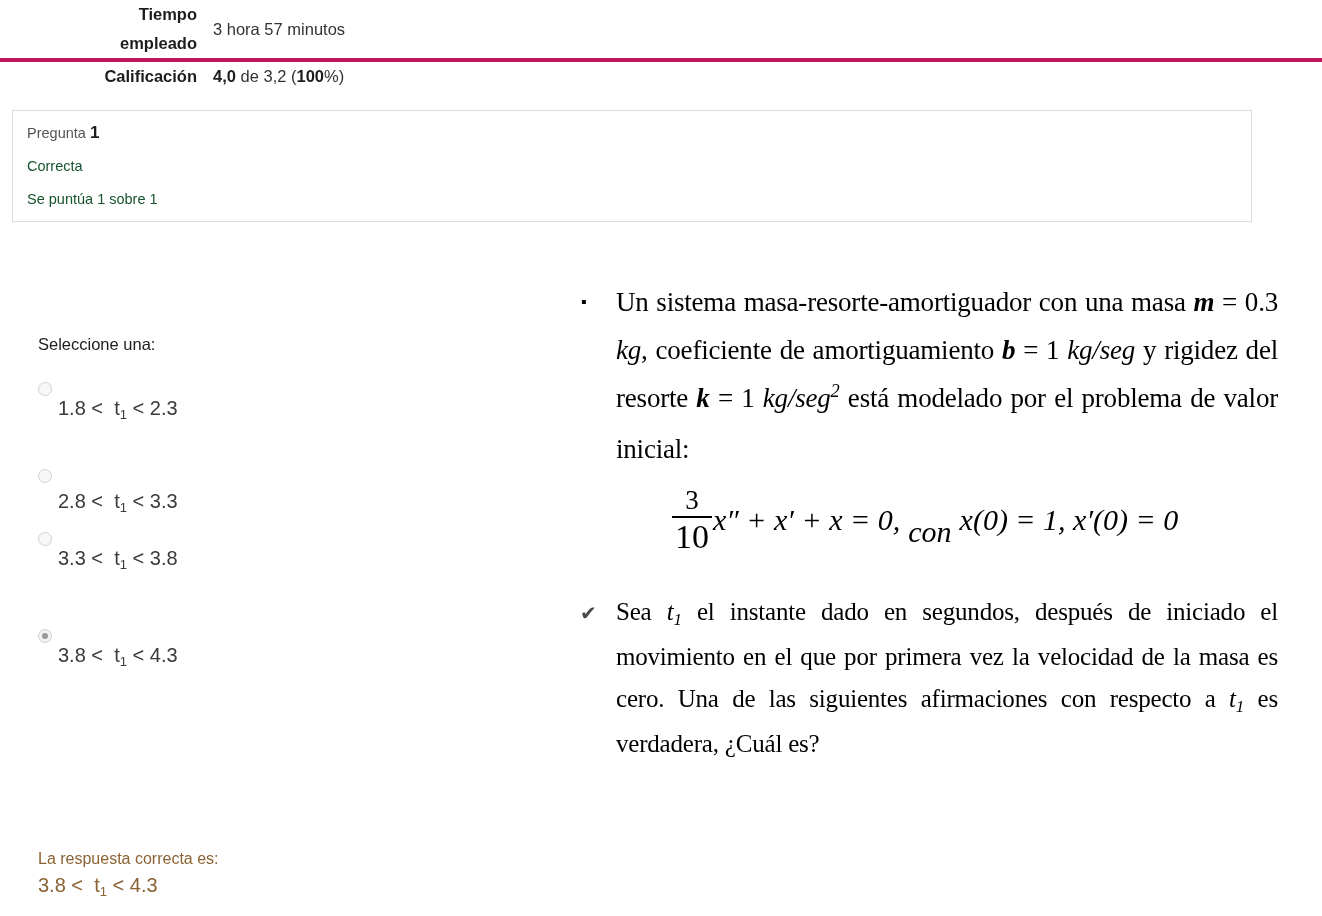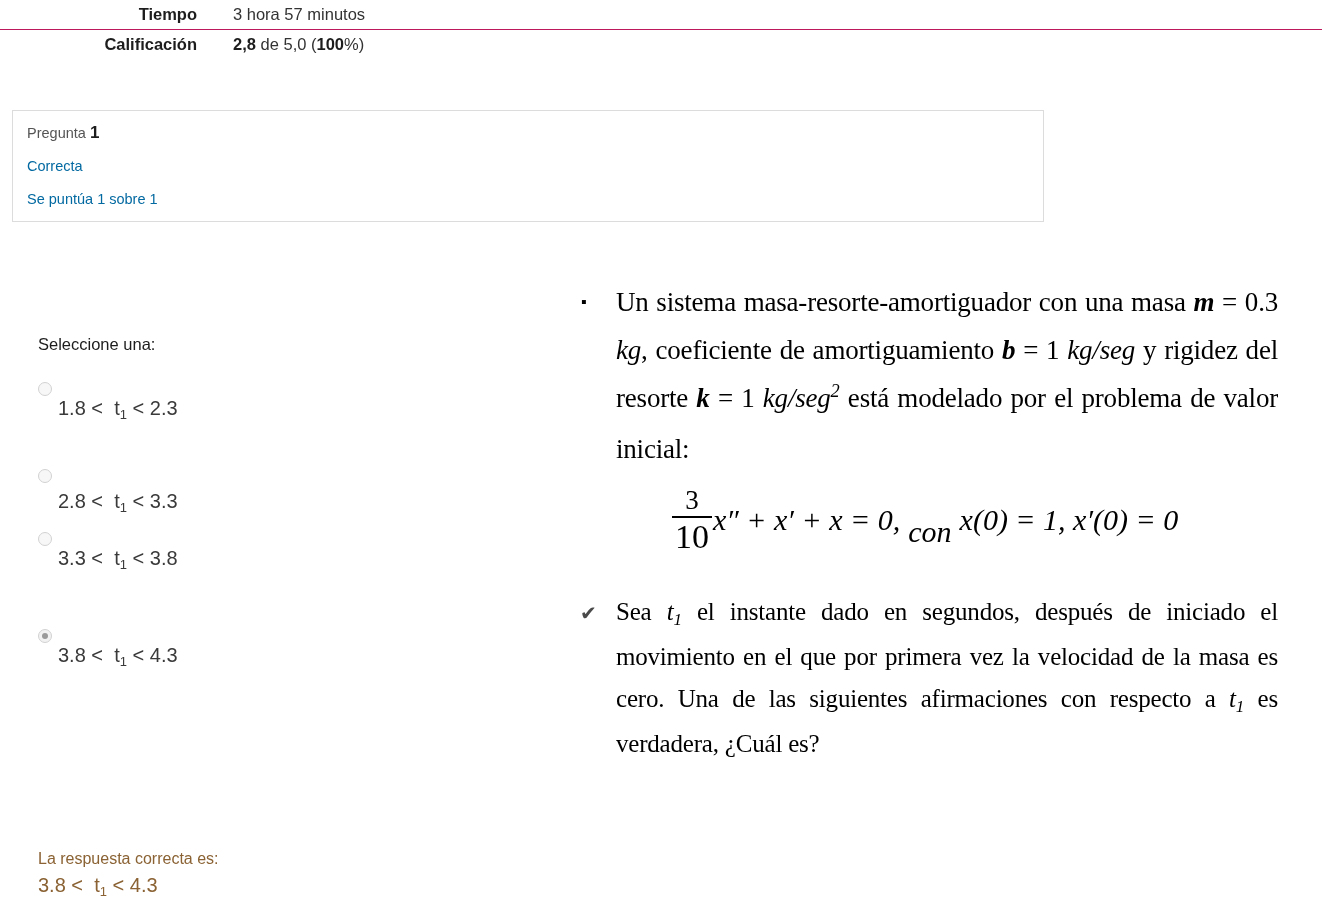--- a/index.html
+++ b/index.html
@@ -21,24 +21,23 @@
   .summary {
     position: absolute;
     left: 0;
     top: 0;
     width: 1322px;
   }
   .summary-row {
     display: flex;
     align-items: center;
     width: 100%;
-    gap: 20px;
   }
   .summary-row.with-rule {
-    border-top: 1px solid #be185d;
+    border-top: 4px solid #be185d;
   }
   .summary-label {
     width: 197px;
     text-align: right;
     font-weight: bold;
     font-size: 16.5px;
     line-height: 29px;
     color: #1d1d1d;
     padding-right: 0;
   }
@@ -49,30 +48,30 @@
     color: #333333;
     white-space: nowrap;
   }
   .summary-value b { font-weight: bold; color: #1d1d1d; }
 
   
   .qbox {
     position: absolute;
     left: 12px;
     top: 110px;
-    width: 1032px;
+    width: 1240px;
     height: 112px;
     border: 1px solid #dcdcdc;
     background: #ffffff;
     padding: 14px 0 0 14px;
   }
   .qbox-line {
     font-size: 14.5px;
     line-height: 16px;
-    color: #0369a1;
+    color: #14532d;
     margin-bottom: 17px;
   }
   .qbox-line.q-no { color: #555555; }
   .qbox-line.q-no b {
     color: #1d1d1d;
     font-weight: bold;
     font-size: 17px;
   }
 
   
@@ -244,27 +243,28 @@
   }
 </style>
 </head>
 <body>
 
 <div class="summary">
 
   <div class="summary-row">
     <div class="summary-label">
       <div>Tiempo</div>
+      <div>empleado</div>
     </div>
     <div class="summary-value">3 hora 57 minutos</div>
   </div>
 
   <div class="summary-row with-rule">
     <div class="summary-label">Calificación</div>
-    <div class="summary-value"><b>2,8</b><span> de 5,0 (</span><b>100</b><span>%)</span></div>
+    <div class="summary-value"><b>4,0</b><span> de 3,2 (</span><b>100</b><span>%)</span></div>
   </div>
 
 </div>
 
 <div class="qbox">
   <div class="qbox-line q-no"><span>Pregunta</span>
     <b>1</b></div>
   <div class="qbox-line">Correcta</div>
   <div class="qbox-line">Se puntúa 1 sobre 1</div>
 </div>

